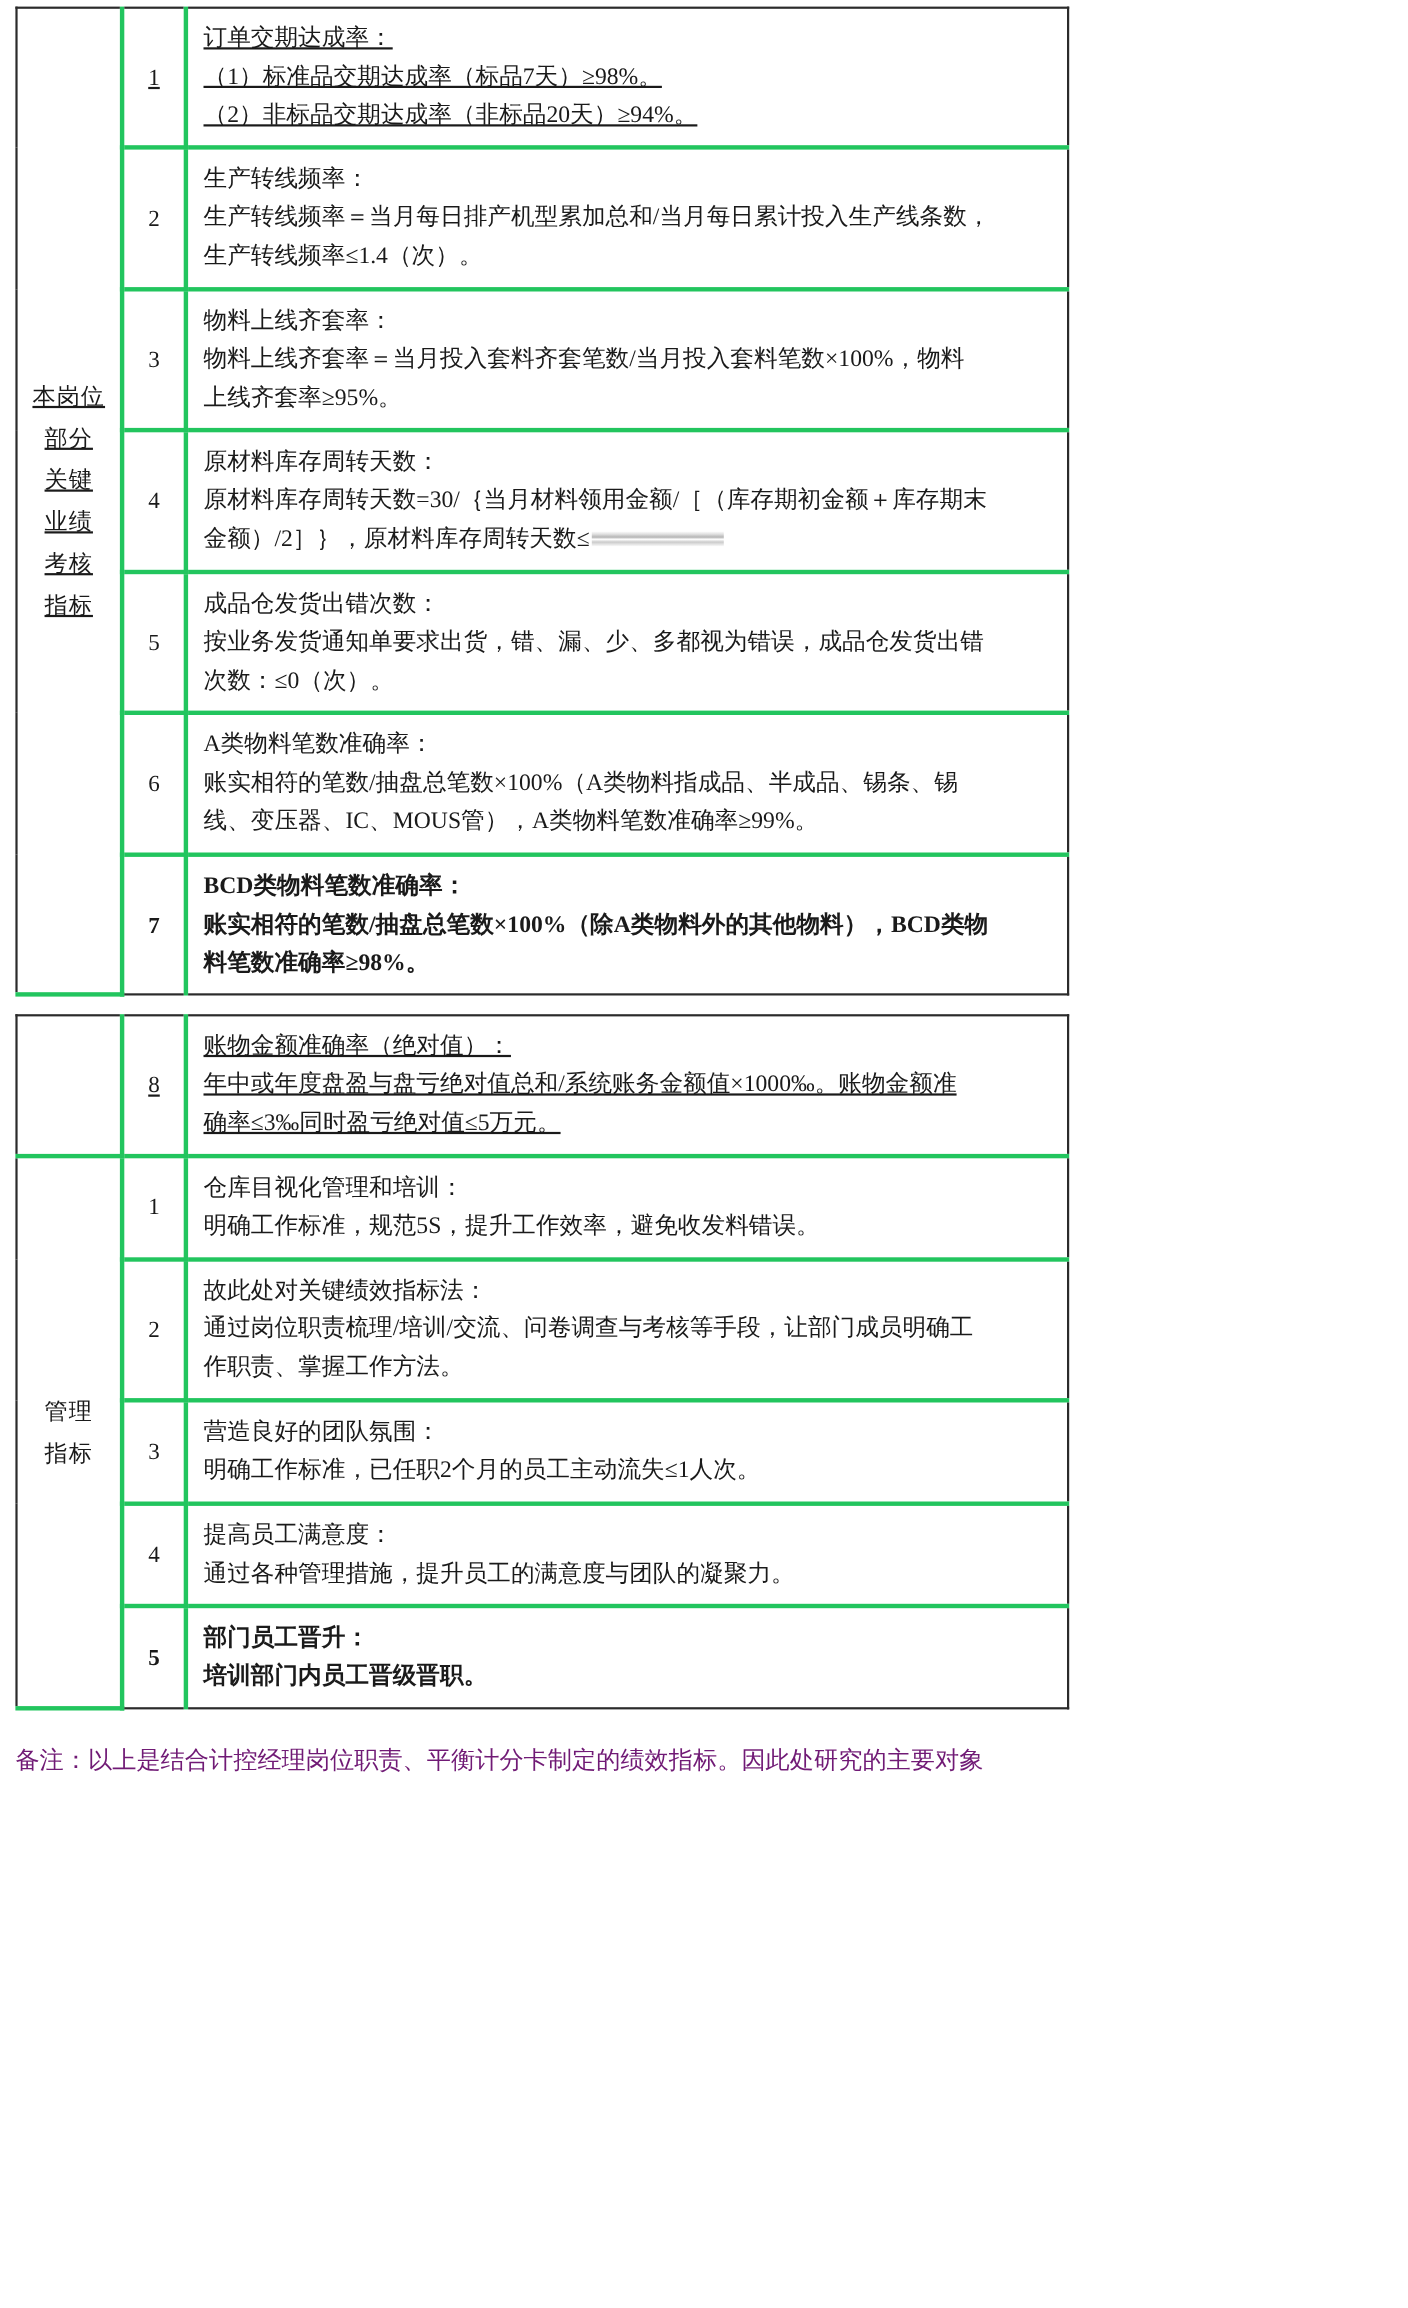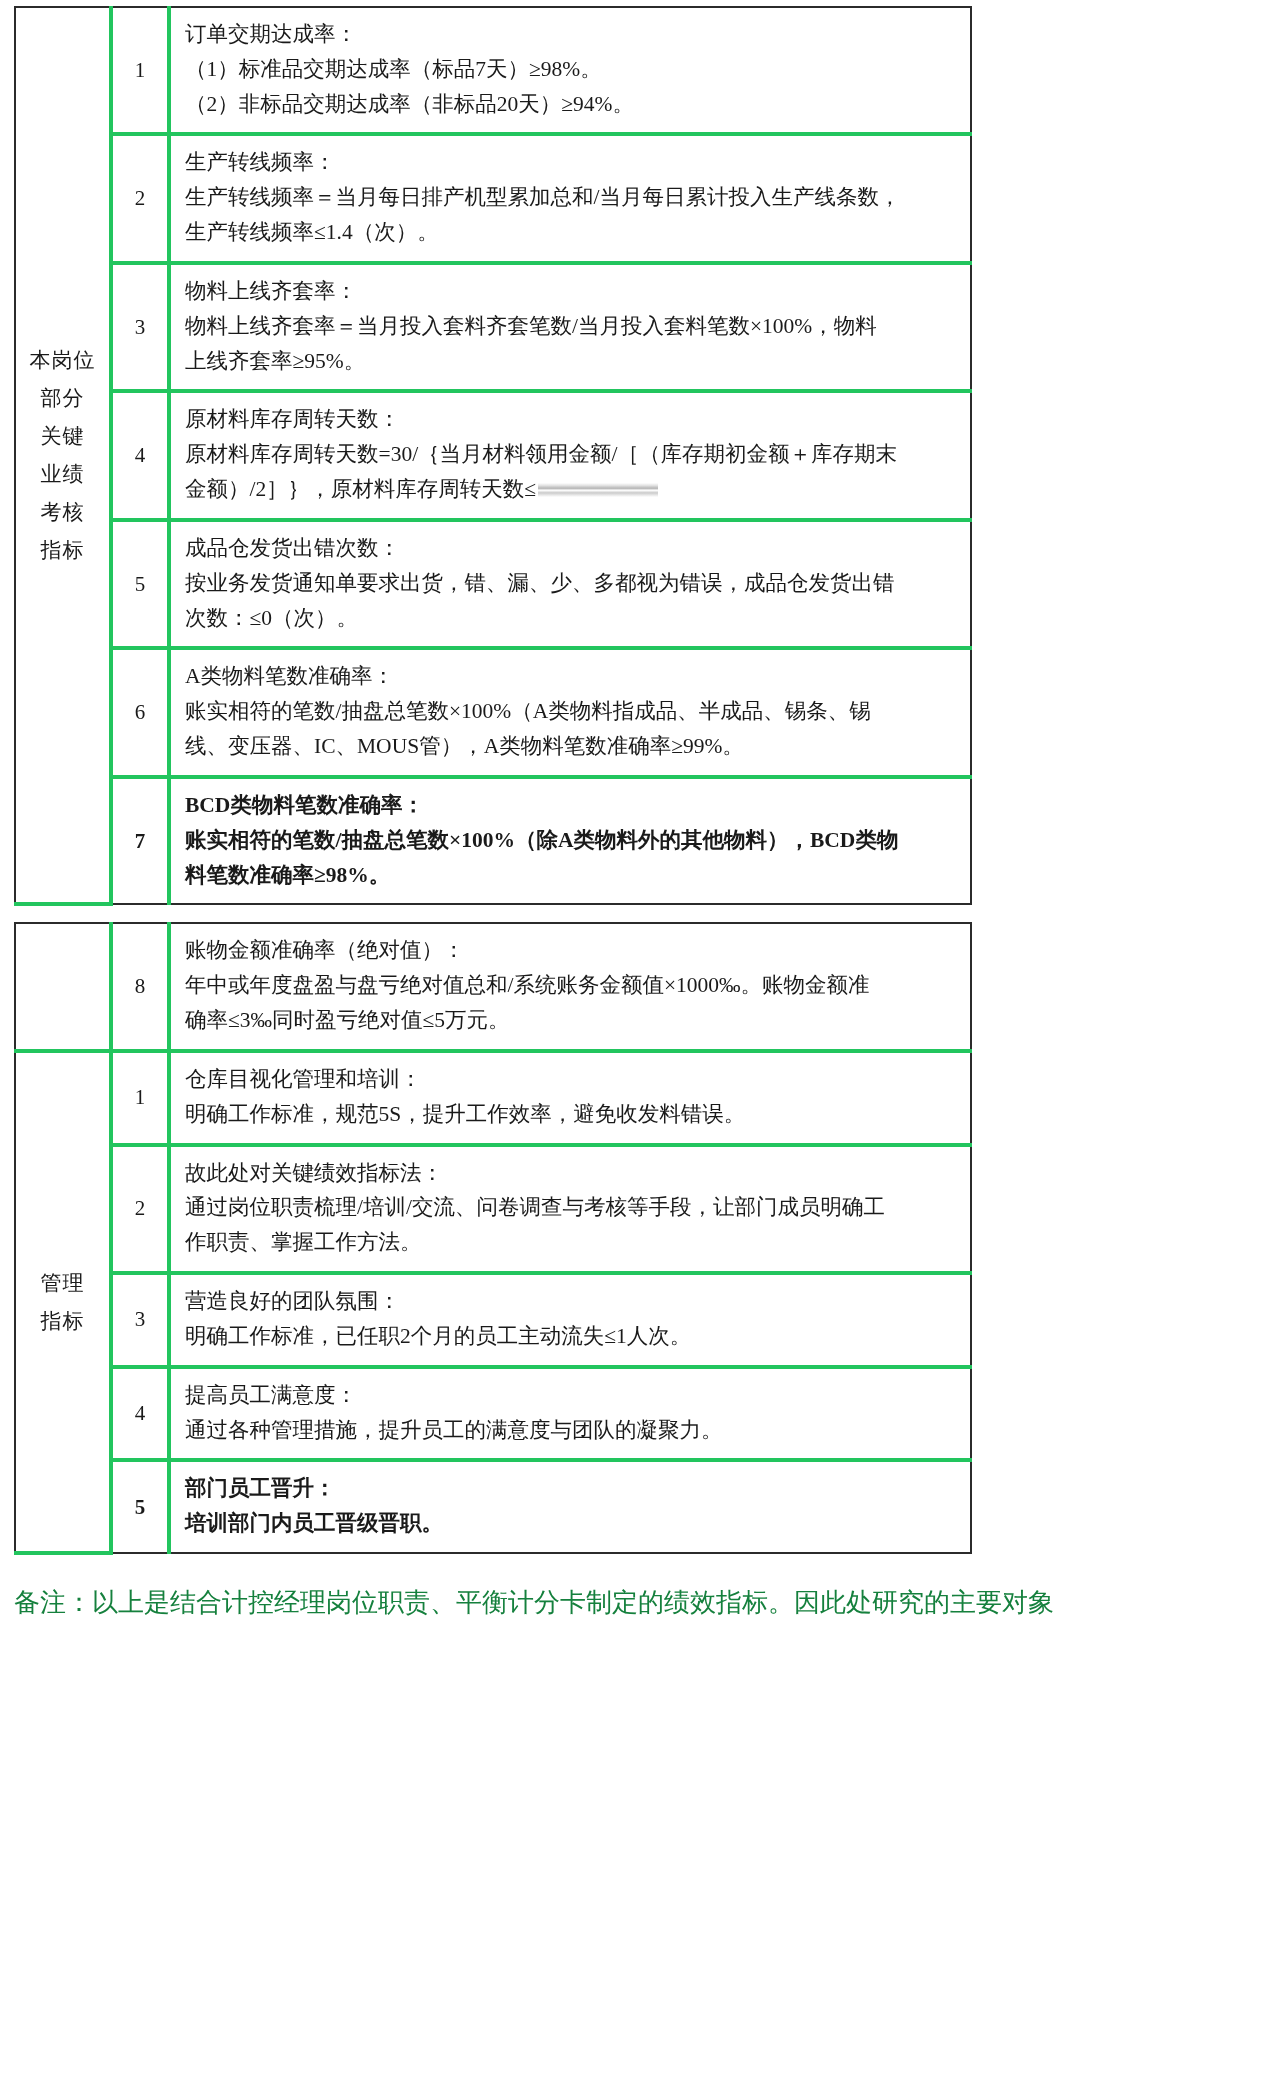--- a/index.html
+++ b/index.html
@@ -55,21 +55,21 @@
     font-size: 21px;
     padding: 4px 0;
   }
   .tbl td.body {
     border-right: none;
     padding: 9px 12px 11px 14px;
     font-size: 21.5px;
     line-height: 1.62;
     text-align: left;
   }
-  .tbl tr:first-child td { border-top: none; }
+  .tbl tr:first-child td { border-top: none; text-decoration: underline; }
   .tbl tr:last-child  td { border-bottom: none; font-weight: bold; }
 
   .ln { display: block; white-space: nowrap; }
 
   .cat-line { display: block; }
 
   .redact {
     display: inline-block;
     width: 120px;
     height: 14px;
@@ -85,24 +85,23 @@
     filter: blur(0.6px);
   }
 
   .gap { height: 16px; }
 
   
   .note {
     width: 952px;
     margin: 26px 0 0 14px;
     font-family: "Liberation Serif", "DejaVu Serif", serif;
-    font-size: 26px;
+    font-size: 22px;
     line-height: 1.72;
-    color: #15803d;
-    text-align: right;
+    color: #701a75;
   }
   .note .nl { display: block; white-space: nowrap; }
   .note .nl.indent { padding-left: 46px; }
 </style>
 </head>
 <body>
 
 <div class="page">
 
   <table class="tbl">

